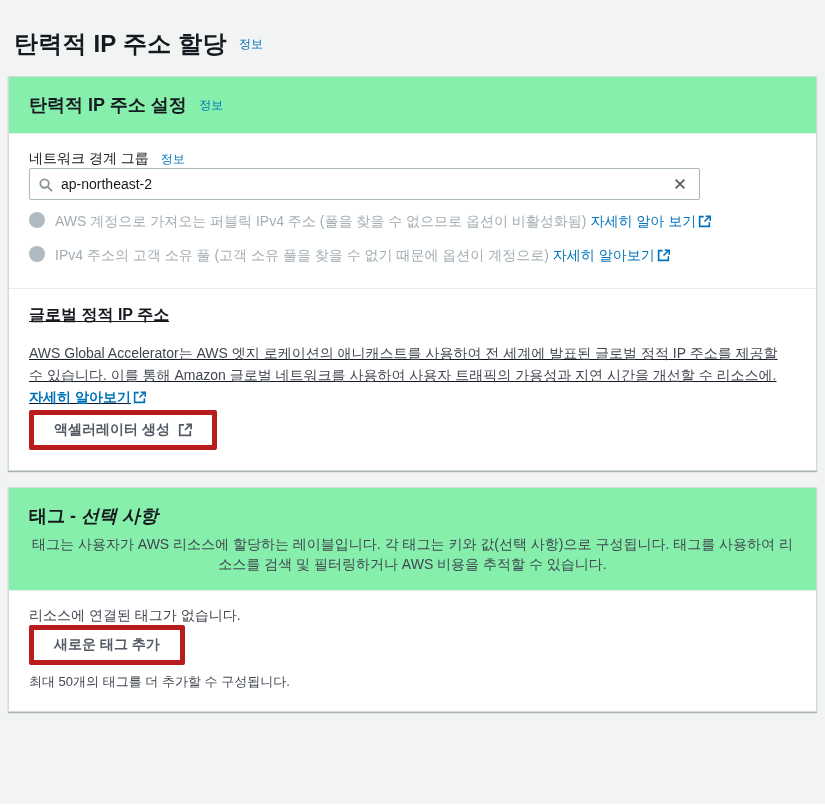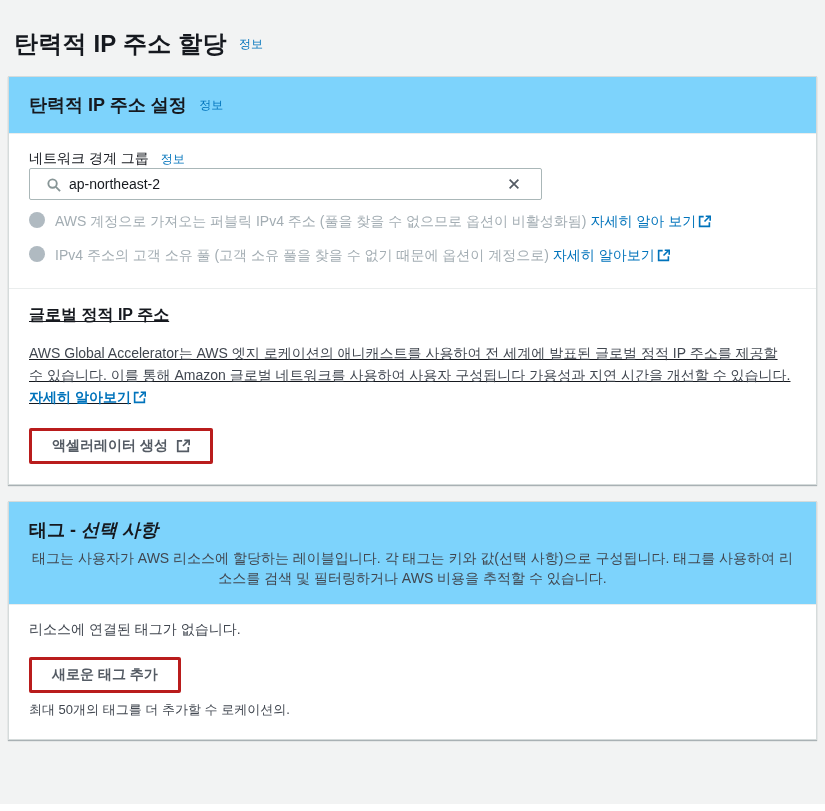--- a/index.html
+++ b/index.html
@@ -21,41 +21,41 @@
 
   
   .card {
     background: #ffffff;
     border: 1px solid #d5dbdb;
     box-shadow: 0 1px 1px 0 rgba(0,28,36,.3);
     border-radius: 0;
     margin-bottom: 16px;
   }
   .card-header {
-    background: #7dd3fc;
+    background: #86efac;
     border-bottom: 1px solid #eaeded;
     padding: 16px 20px;
   }
   .card-heading { display: inline; font-size: 18px; font-weight: 700; color: #16191f; }
   .card-heading .optional { font-style: italic; }
   .card-header .info-link { margin-left: 8px; vertical-align: 2px; }
   .card-desc { font-size: 14px; color: #414750; line-height: 20px; margin-top: 6px; max-width: 770px; text-align: center; }
   .card-body { padding: 16px 20px 20px 20px; }
 
   
   .field-label-row { font-size: 14px; color: #16191f; margin-bottom: 0; }
   .field-label { font-weight: 400; }
   .field-label-row .info-link { margin-left: 8px; }
   .search-box {
     display: flex; align-items: center;
-    width: 513px; height: 32px;
+    width: 671px; height: 32px;
     background: #fff;
     border: 1px solid #aab7b8;
     border-radius: 2px;
-    padding: 0 16px;
+    padding: 0 8px;
   }
   .search-box svg { flex: 0 0 auto; }
   .search-input {
     flex: 1 1 auto;
     border: none; outline: none;
     font-family: "Liberation Sans", sans-serif;
     font-size: 14px; color: #16191f;
     margin-left: 8px; background: transparent;
   }
   .clear-btn {
@@ -78,23 +78,22 @@
 
   
   .divider { border-top: 1px solid #eaeded; margin: 20px -20px 0 -20px; }
   .sub-section { padding-top: 16px; text-decoration: underline; }
   .sub-heading { font-size: 16px; font-weight: 700; color: #16191f; }
   .sub-desc { font-size: 14px; color: #414750; line-height: 22px; margin-top: 16px; max-width: 765px; }
   .sub-desc a { color: #0073bb; font-weight: 700; text-decoration: none; cursor: pointer; }
 
   .btn-secondary {
     display: inline-flex; align-items: center; gap: 8px;
-    margin-top: 18px;
     background: #fff;
-    border: 3px solid #b91c1c;
+    border: 5px solid #b91c1c;
     border-radius: 2px;
     color: #545b64;
     font-family: "Liberation Sans", sans-serif;
     font-size: 14px; font-weight: 700;
     padding: 6px 20px;
     cursor: pointer;
   }
   .btn-secondary .ext-icon { color: #545b64; margin-left: 0; }
 
   
@@ -165,21 +164,21 @@
         <span class="radio-label disabled"><span>IPv4 주소의 고객 소유 풀 (고객 소유 풀을 찾을 수 없기 때문에 옵션이 계정으로) </span><a>자세히 알아보기</a><span class="ext-icon"><svg width="13" height="13" viewBox="0 0 16 16" fill="none" stroke="currentColor" stroke-width="2">
                 <path d="M14 9v5H2V2h5"></path>
                 <path d="M9.5 1.5H15V7"></path>
                 <path d="M14.5 1.5L8 8"></path>
               </svg></span></span>
       </div>
 
       <div class="divider"></div>
       <div class="sub-section">
         <h3 class="sub-heading">글로벌 정적 IP 주소</h3>
-        <p class="sub-desc"><span>AWS Global Accelerator는 AWS 엣지 로케이션의 애니캐스트를 사용하여 전 세계에 발표된 글로벌 정적 IP 주소를 제공할 수 있습니다. 이를 통해 Amazon 글로벌 네트워크를 사용하여 사용자 구성됩니다 가용성과 지연 시간을 개선할 수 있습니다. </span><a>자세히 알아보기</a><span class="ext-icon"><svg width="13" height="13" viewBox="0 0 16 16" fill="none" stroke="currentColor" stroke-width="2">
+        <p class="sub-desc"><span>AWS Global Accelerator는 AWS 엣지 로케이션의 애니캐스트를 사용하여 전 세계에 발표된 글로벌 정적 IP 주소를 제공할 수 있습니다. 이를 통해 Amazon 글로벌 네트워크를 사용하여 사용자 트래픽의 가용성과 지연 시간을 개선할 수 리소스에. </span><a>자세히 알아보기</a><span class="ext-icon"><svg width="13" height="13" viewBox="0 0 16 16" fill="none" stroke="currentColor" stroke-width="2">
                 <path d="M14 9v5H2V2h5"></path>
                 <path d="M9.5 1.5H15V7"></path>
                 <path d="M14.5 1.5L8 8"></path>
               </svg></span></p>
         <button class="btn-secondary">
           <span>액셀러레이터 생성</span>
           <span class="ext-icon" style="display:flex">
               <svg width="14" height="14" viewBox="0 0 16 16" fill="none" stroke="currentColor" stroke-width="2">
                 <path d="M14 9v5H2V2h5"></path>
                 <path d="M9.5 1.5H15V7"></path>
@@ -195,21 +194,21 @@
   <section class="card">
     <div class="card-header">
       <h2 class="card-heading"><span>태그 - </span><span class="optional">선택 사항</span></h2>
       <p class="card-desc">태그는 사용자가 AWS 리소스에 할당하는 레이블입니다. 각 태그는 키와 값(선택 사항)으로 구성됩니다. 태그를 사용하여 리소스를 검색 및 필터링하거나 AWS 비용을 추적할 수 있습니다.</p>
     </div>
     <div class="card-body">
       <p class="empty-text">리소스에 연결된 태그가 없습니다.</p>
       <button class="btn-secondary">
         <span>새로운 태그 추가</span>
       </button>
-      <p class="tags-hint">최대 50개의 태그를 더 추가할 수 로케이션의.</p>
+      <p class="tags-hint">최대 50개의 태그를 더 추가할 수 구성됩니다.</p>
     </div>
   </section>
 
   <div class="footer-actions">
     
     
   </div>
 
 </div>
 

